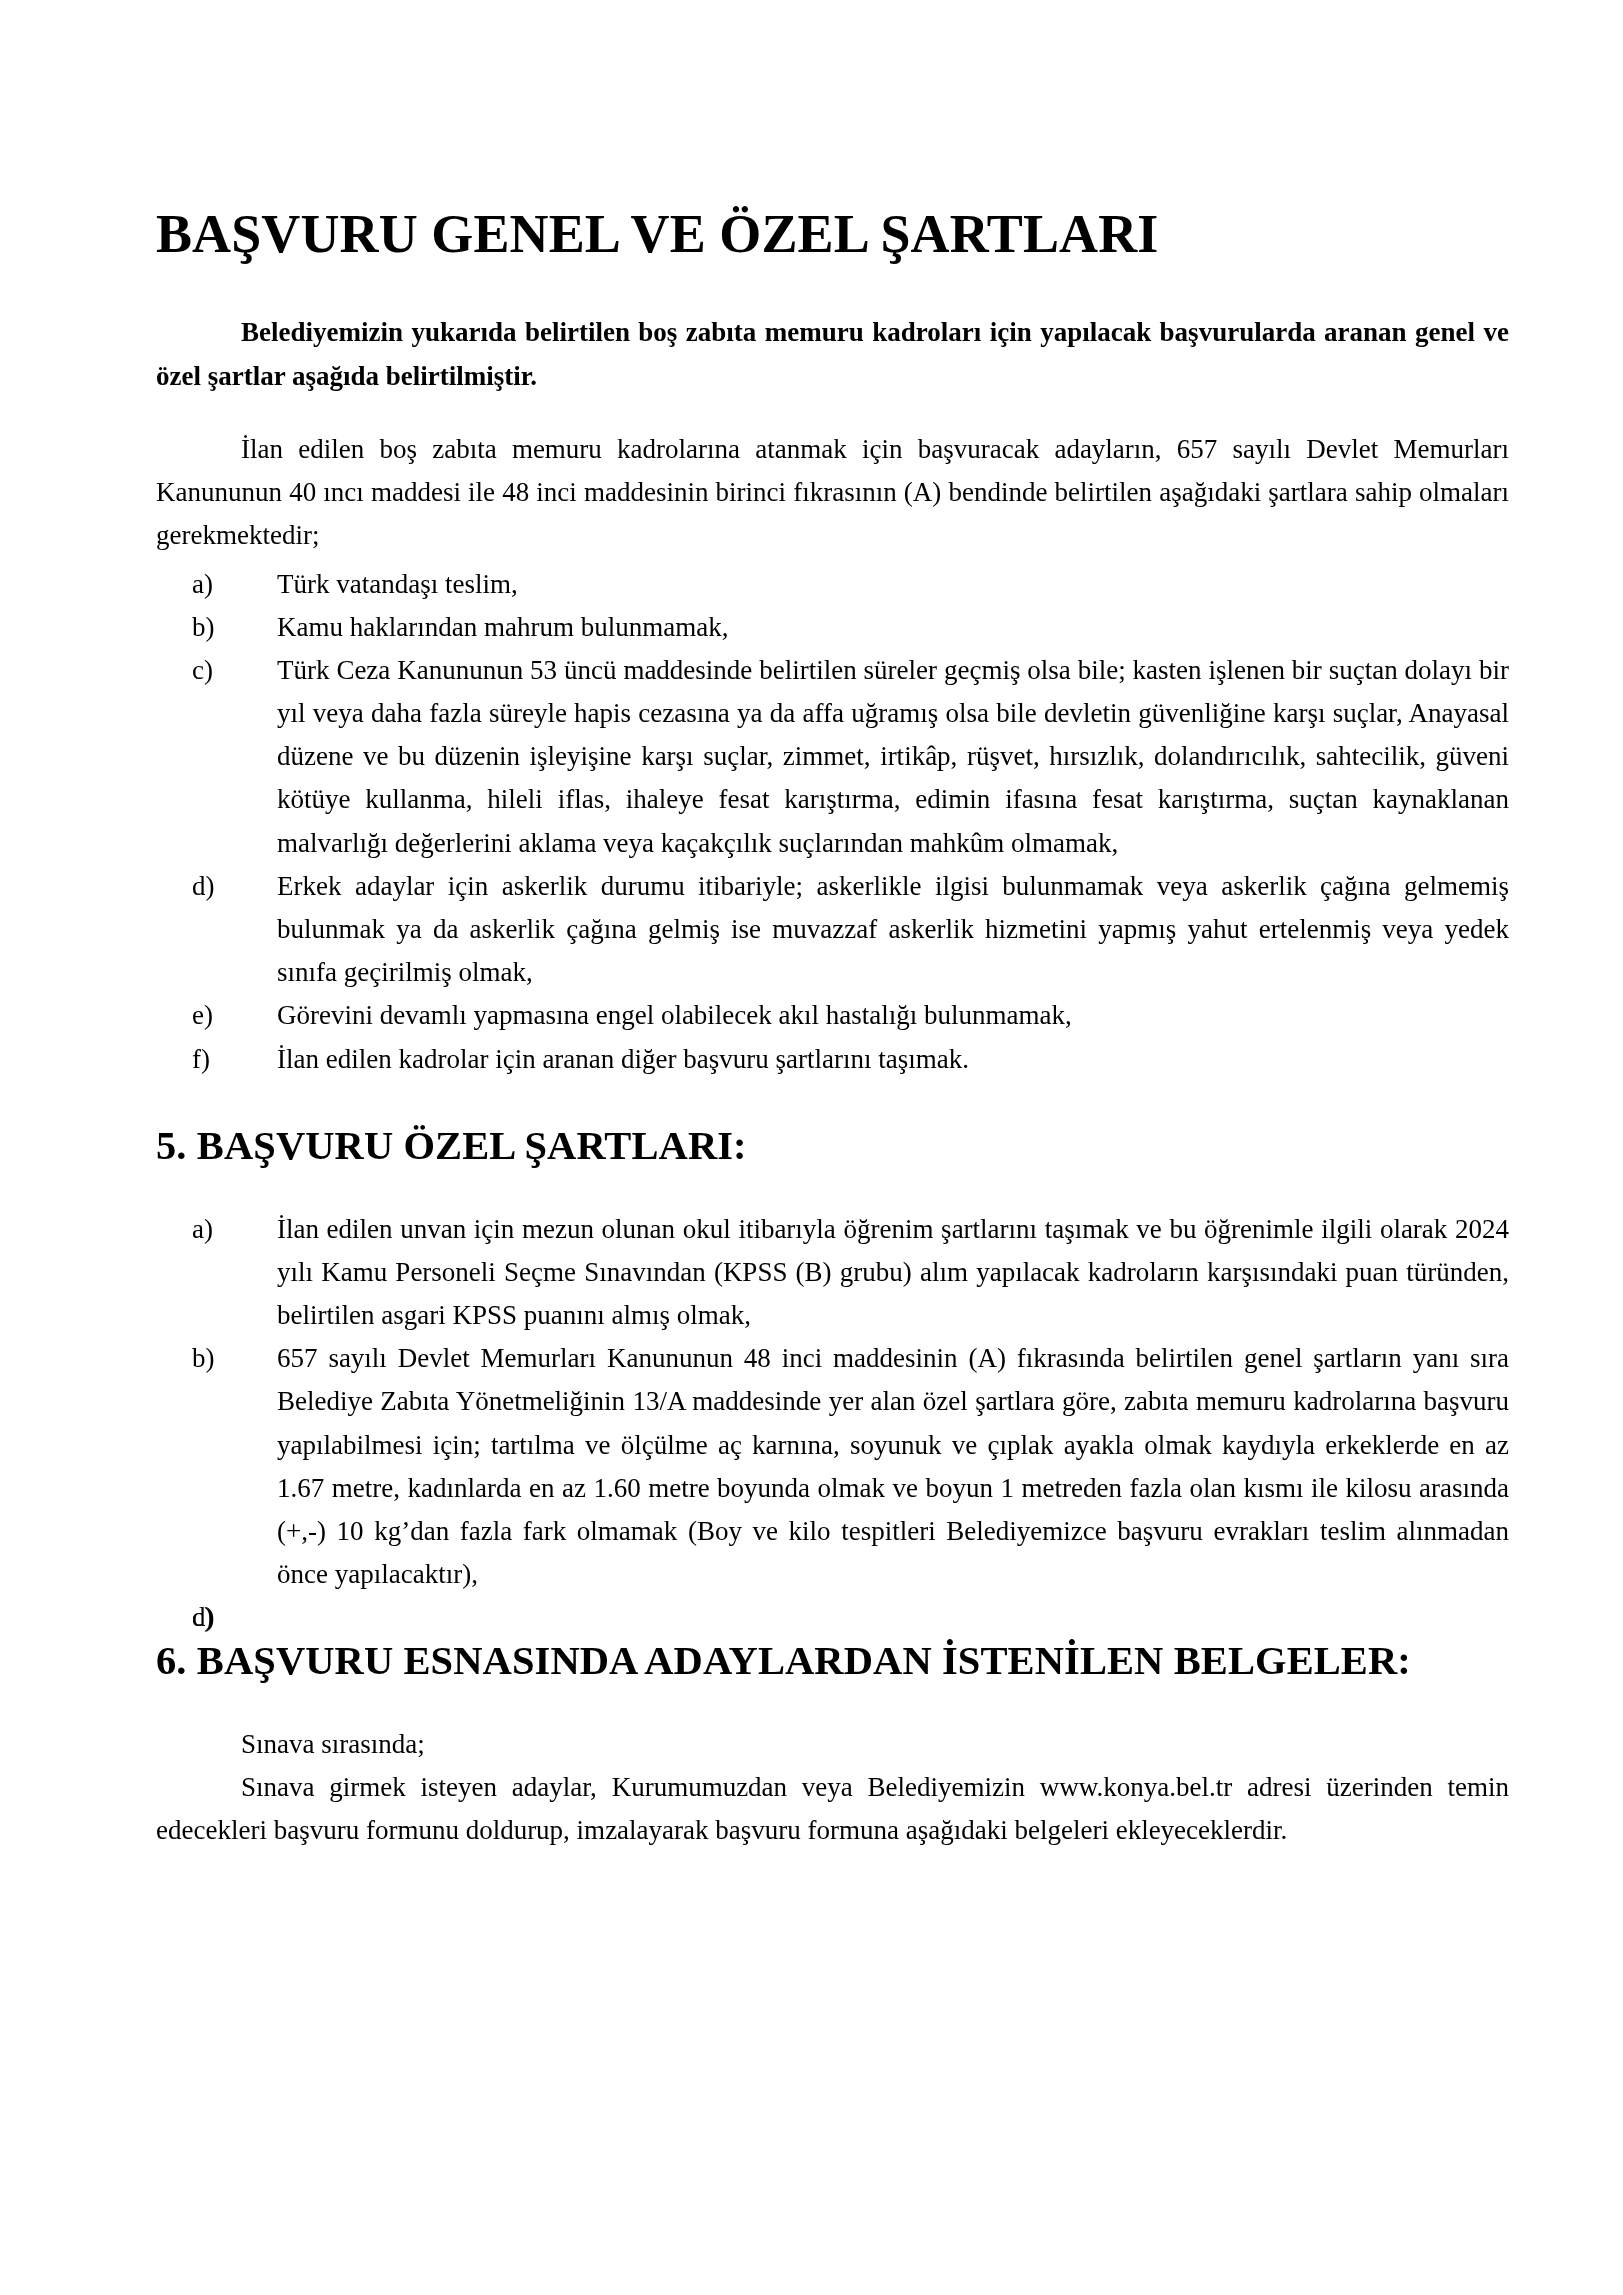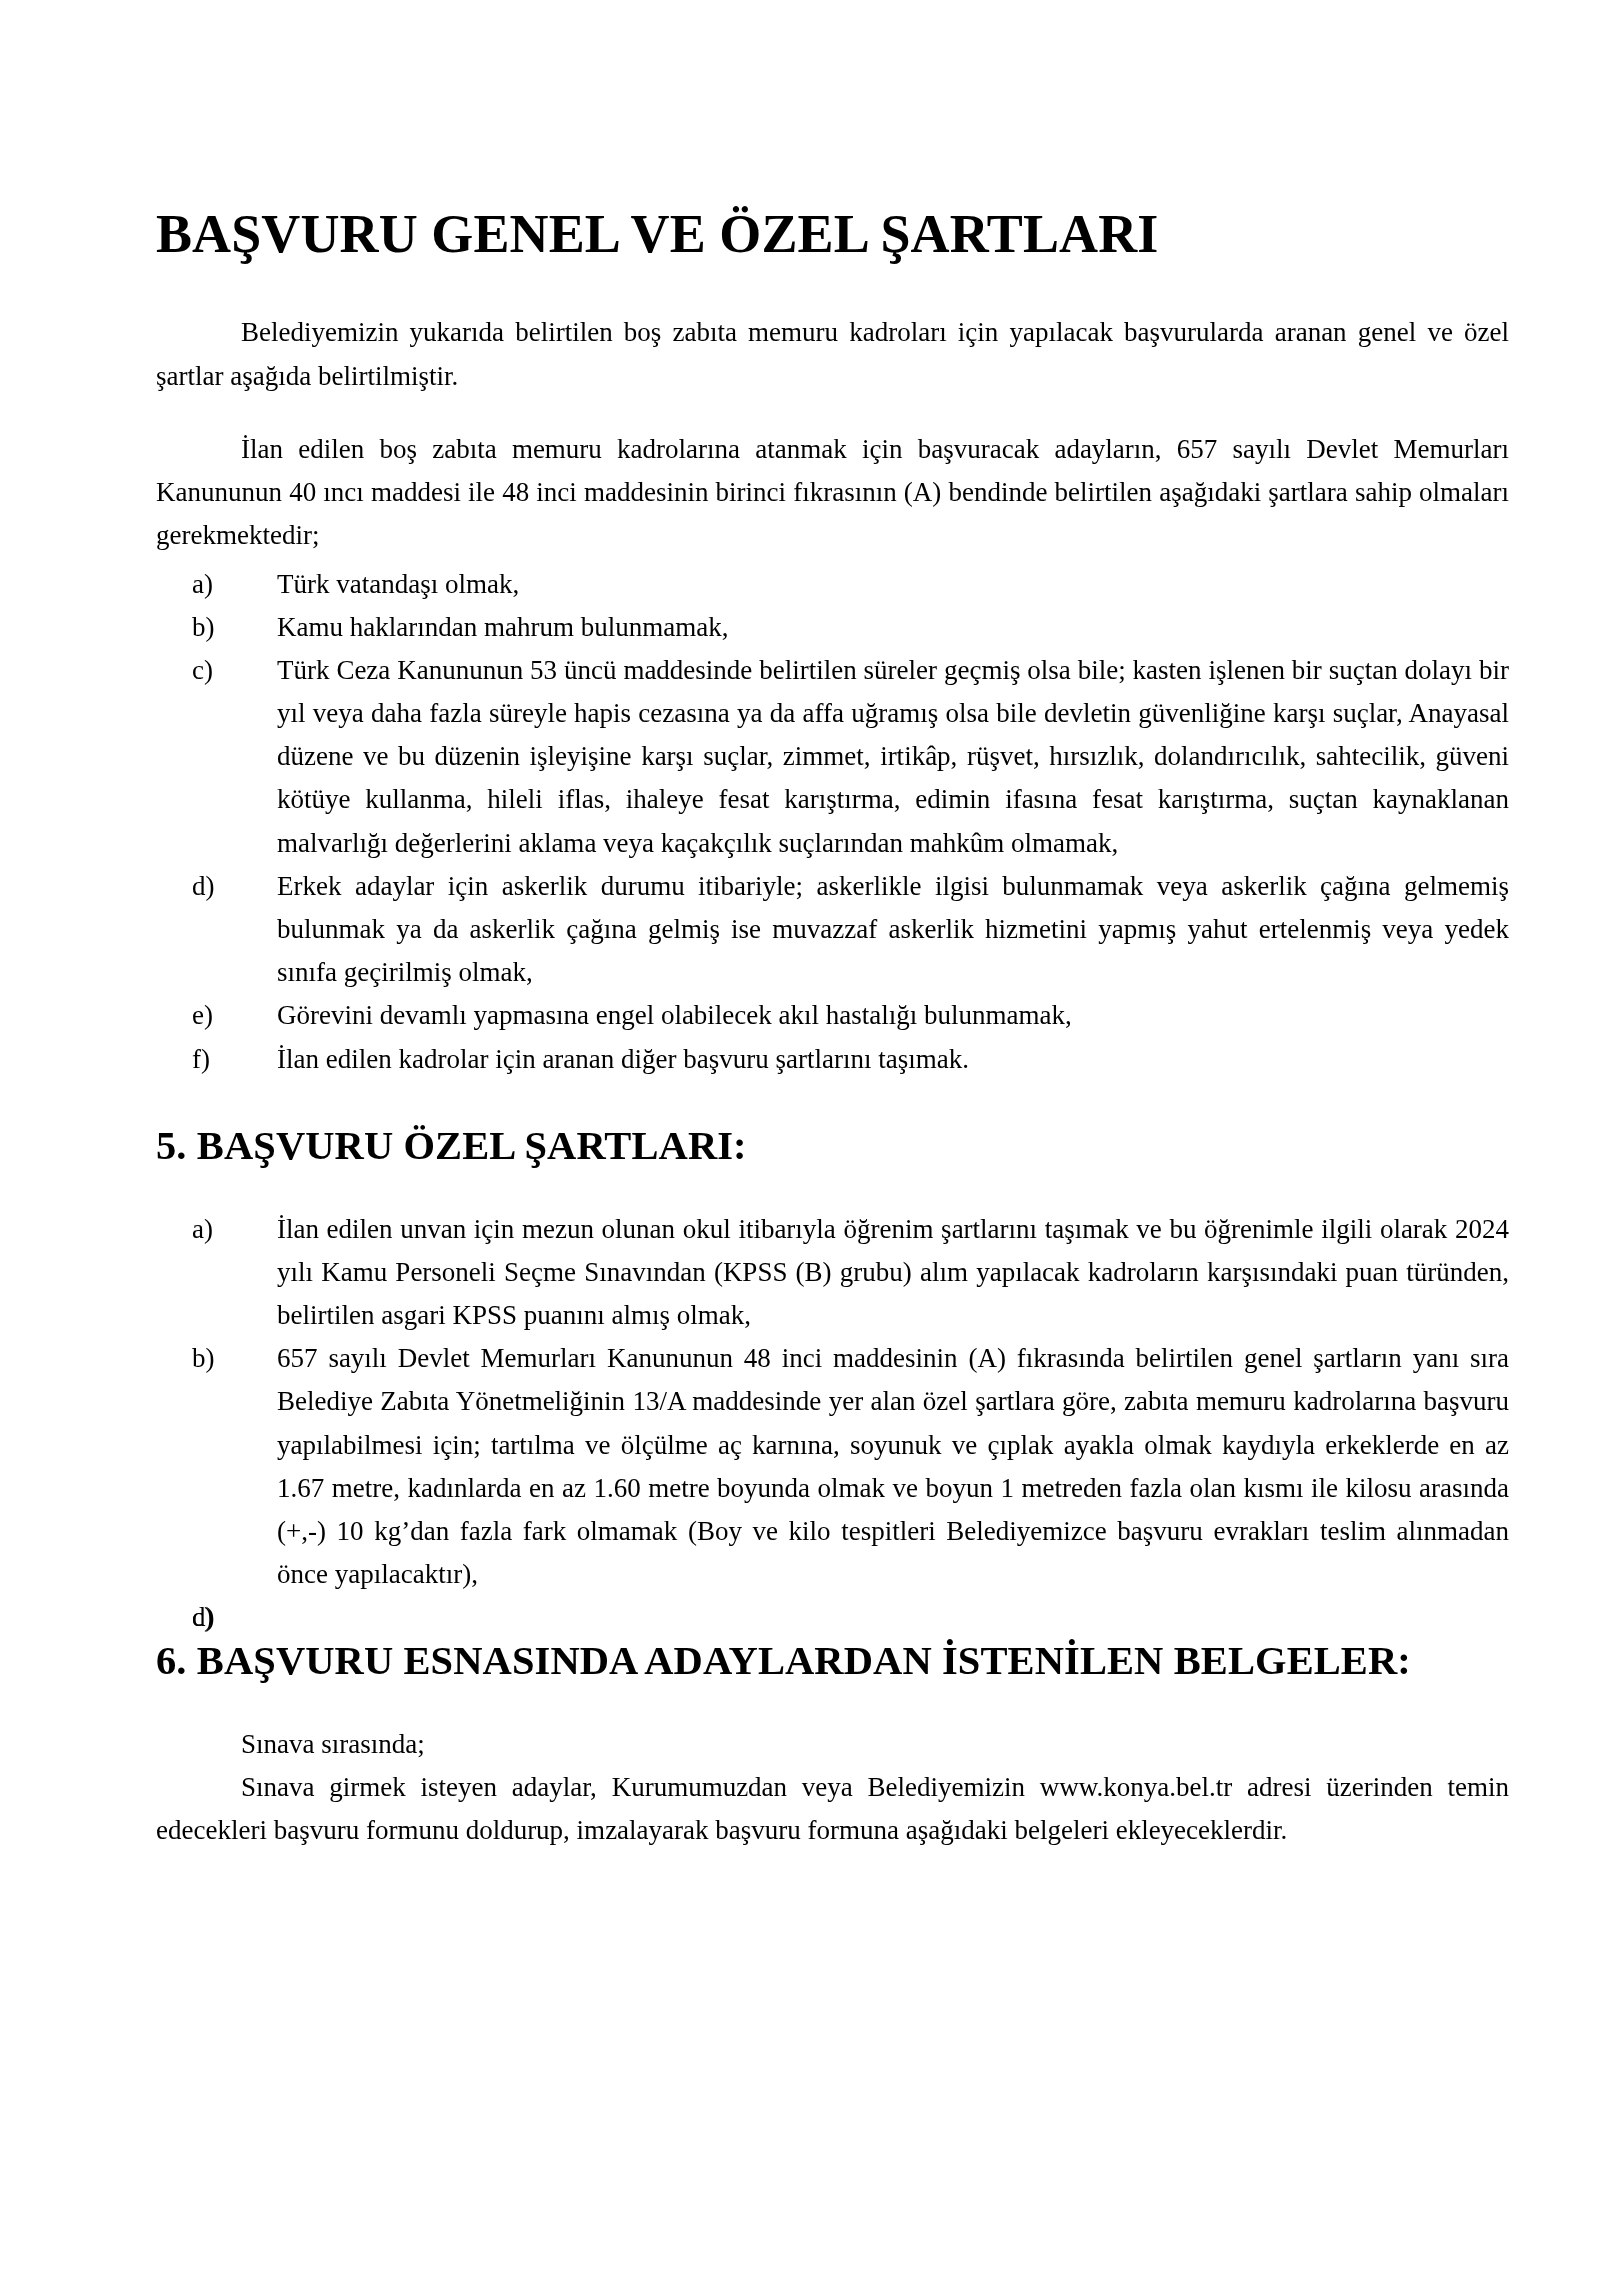--- a/index.html
+++ b/index.html
@@ -52,20 +52,21 @@
     text-justify: inter-word;
     hyphens: none;
   }
 
   .para-indent {
     text-indent: 85px;
   }
 
   .para-gap-below {
     margin-bottom: 30px;
+    font-weight: bold;
   }
 
   
   .letter-list {
     list-style: none;
     margin: 0;
     padding: 0;
   }
 
   .letter-list > li {
@@ -121,21 +122,21 @@
     <h1 class="heading heading-main">BAŞVURU GENEL VE ÖZEL ŞARTLARI</h1>
 
     <p class="para para-indent para-gap-below">Belediyemizin yukarıda belirtilen boş zabıta memuru kadroları için yapılacak başvurularda aranan genel ve özel şartlar aşağıda belirtilmiştir.</p>
 
 
     <p class="para para-indent">İlan edilen boş zabıta memuru kadrolarına atanmak için başvuracak adayların, 657 sayılı Devlet Memurları Kanununun 40 ıncı maddesi ile 48 inci maddesinin birinci fıkrasının (A) bendinde belirtilen aşağıdaki şartlara sahip olmaları gerekmektedir;</p>
 
     <ol class="letter-list list-general list-gap-top list-gap-bottom">
       <li>
         <span class="marker">a)</span>
-        <span>Türk vatandaşı olmak,</span>
+        <span>Türk vatandaşı teslim,</span>
       </li>
       <li>
         <span class="marker">b)</span>
         <span>Kamu haklarından mahrum bulunmamak,</span>
       </li>
       <li>
         <span class="marker">c)</span>
         <span>Türk Ceza Kanununun 53 üncü maddesinde belirtilen süreler geçmiş olsa bile; kasten işlenen bir suçtan dolayı bir yıl veya daha fazla süreyle hapis cezasına ya da affa uğramış olsa bile devletin güvenliğine karşı suçlar, Anayasal düzene ve bu düzenin işleyişine karşı suçlar, zimmet, irtikâp, rüşvet, hırsızlık, dolandırıcılık, sahtecilik, güveni kötüye kullanma, hileli iflas, ihaleye fesat karıştırma, edimin ifasına fesat karıştırma, suçtan kaynaklanan malvarlığı değerlerini aklama veya kaçakçılık suçlarından mahkûm olmamak,</span>
       </li>
       <li>

